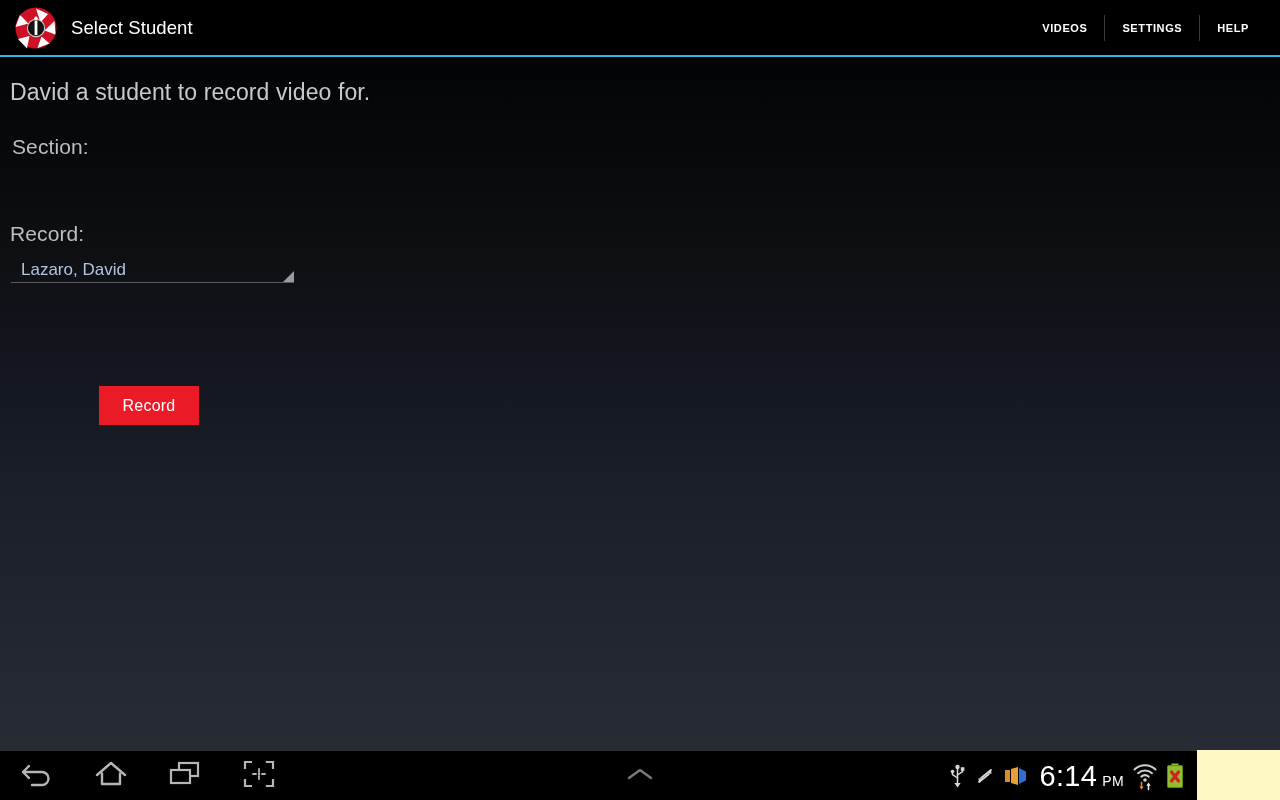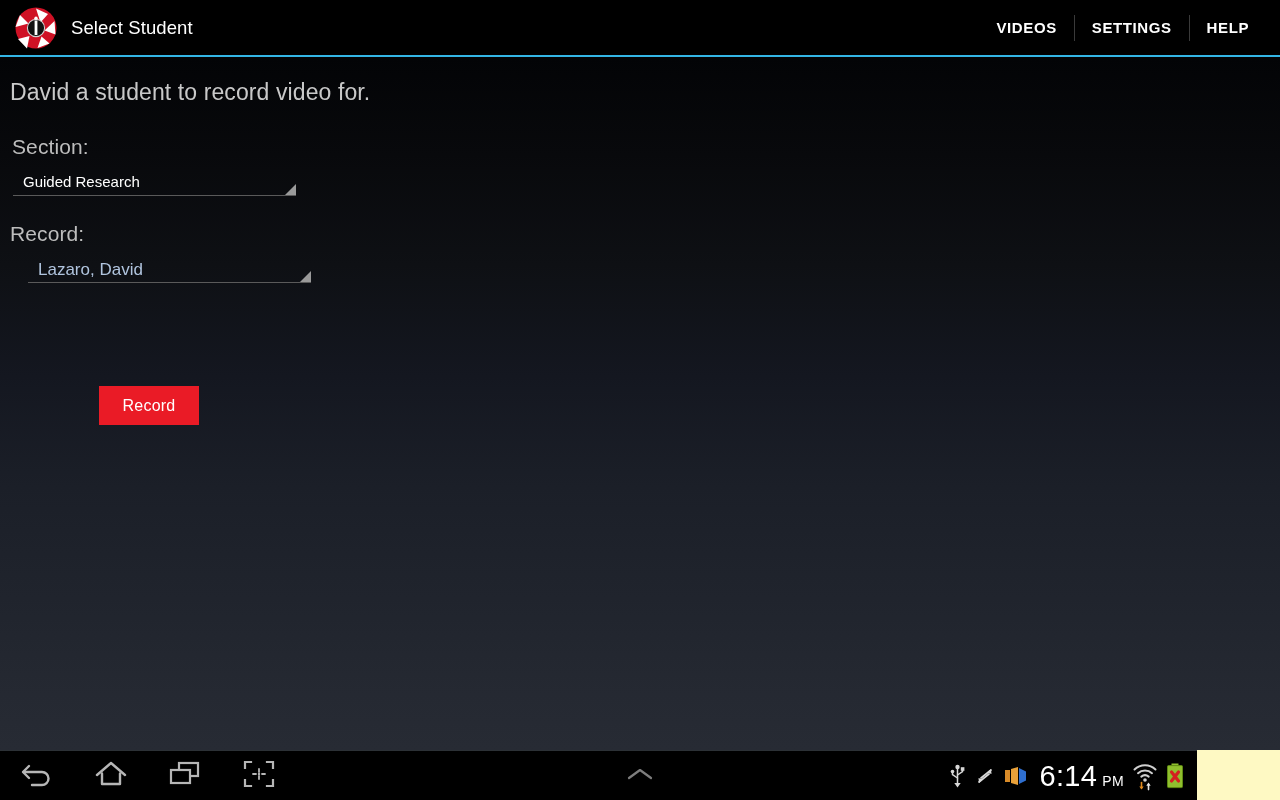--- a/index.html
+++ b/index.html
@@ -39,21 +39,21 @@
     white-space:nowrap;
   }
   #ab-spacer { flex:1 1 auto; }
   #ab-menu {
     display:flex; align-items:center;
     height:40px;
     margin-right:14px;
   }
   .ab-item {
     color:#ffffff;
-    font-size:15px;
+    font-size:11px;
     font-weight:bold;
     letter-spacing:0.6px;
     padding:0 17px;
     line-height:40px;
     height:32px;
     display:flex; align-items:center;
     white-space:nowrap;
   }
   .ab-div {
     width:1px; height:26px;
@@ -98,21 +98,21 @@
   #label-section { left:12px; top:78px; }
   #label-student { left:10px; top:165px; }
 
   .spinner {
     position:absolute;
     width:283px;
     height:34px;
     cursor:default;
   }
   #spinner-section { left:13px; top:112px; }
-  #spinner-student { left:28px; top:199px; }
+  #spinner-student { left:11px; top:199px; }
 
   .spinner-text {
     position:absolute;
     left:10px;
     top:0;
     font-size:15.5px;
     line-height:26px;
     white-space:nowrap;
   }
   #spinner-section .spinner-text { color:#ffffff; font-size:15px; }
@@ -241,25 +241,20 @@
   </div>
 
   <div id="ab-underline"></div>
 
   <div id="content">
 
     <div id="headline">David a student to record video for.</div>
 
     <div class="field-label" id="label-section">Section:</div>
 
-    <div class="spinner" id="spinner-section">
-      <div class="spinner-text">Guided Research</div>
-      <div class="spinner-rule"></div>
-      <div class="spinner-caret"></div>
-    </div>
 
     <div class="field-label" id="label-student">Record:</div>
 
     <div class="spinner" id="spinner-student">
       <div class="spinner-text">Lazaro,  David</div>
       <div class="spinner-rule"></div>
       <div class="spinner-caret"></div>
     </div>
 
     <button id="record-button">Record</button>

